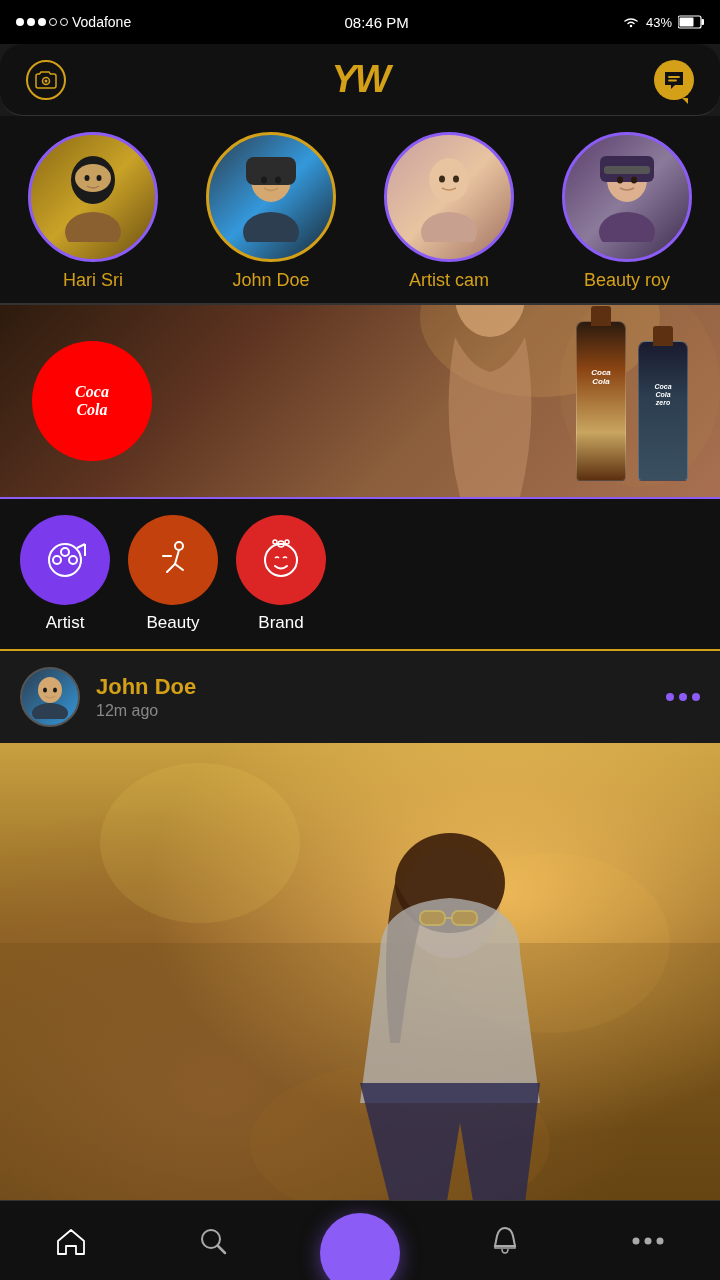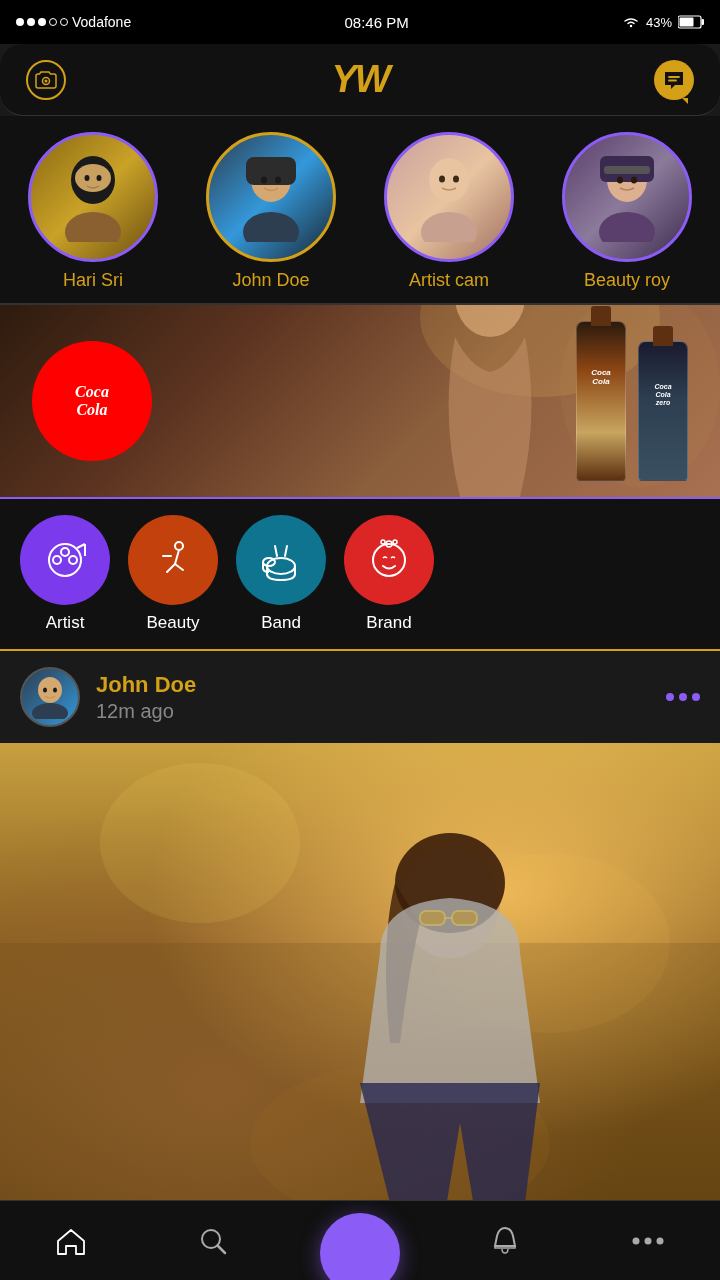--- a/index.html
+++ b/index.html
@@ -282,21 +282,21 @@
       border: 2px solid #555;
       flex-shrink: 0;
     }
     .post-info { flex: 1; }
     .post-username {
       font-size: 22px;
       color: #d4a017;
       font-weight: 600;
     }
     .post-time {
-      font-size: 20px;
+      font-size: 16px;
       color: #888;
       margin-top: 2px;
     }
     .post-menu {
       display: flex;
       gap: 5px;
       cursor: pointer;
     }
     .dot-menu {
       width: 8px;
@@ -527,34 +527,20 @@
       <svg class="cat-icon" viewBox="0 0 48 48">
         <circle cx="30" cy="10" r="4" stroke="white" stroke-width="2" fill="none"></circle>
         <path d="M30 14 L26 28 L18 36" stroke="white" stroke-width="2" fill="none" stroke-linecap="round"></path>
         <path d="M26 28 L34 34" stroke="white" stroke-width="2" fill="none" stroke-linecap="round"></path>
         <path d="M22 20 L14 20" stroke="white" stroke-width="2" fill="none" stroke-linecap="round"></path>
       </svg>
     </div>
     <span class="category-label">Beauty</span>
   </div>
   <div class="category-item">
-    <div class="category-circle cat-band">
-      <svg class="cat-icon" viewBox="0 0 48 48">
-
-        <ellipse cx="24" cy="30" rx="14" ry="8" stroke="white" stroke-width="2" fill="none"></ellipse>
-        <path d="M10 30 L10 38 Q10 44 24 44 Q38 44 38 38 L38 30" stroke="white" stroke-width="2" fill="none"></path>
-        <ellipse cx="12" cy="26" rx="6" ry="4" stroke="white" stroke-width="2" fill="none"></ellipse>
-        <path d="M6 26 L6 32 Q6 36 12 36" stroke="white" stroke-width="2" fill="none"></path>
-        <line x1="20" y1="20" x2="18" y2="10" stroke="white" stroke-width="2" stroke-linecap="round"></line>
-        <line x1="28" y1="20" x2="30" y2="10" stroke="white" stroke-width="2" stroke-linecap="round"></line>
-      </svg>
-    </div>
-    <span class="category-label">Band</span>
-  </div>
-  <div class="category-item">
     <div class="category-circle cat-beauty">
       <svg class="cat-icon" viewBox="0 0 48 48">
 
         <circle cx="24" cy="24" r="16" stroke="white" stroke-width="2" fill="none"></circle>
         <path d="M18 22 Q20 20 22 22" stroke="white" stroke-width="1.5" fill="none"></path>
         <path d="M26 22 Q28 20 30 22" stroke="white" stroke-width="1.5" fill="none"></path>
         <path d="M18 30 Q24 35 30 30" stroke="white" stroke-width="2" fill="none" stroke-linecap="round"></path>
 
         <circle cx="24" cy="8" r="3" stroke="white" stroke-width="1.5" fill="none"></circle>
         <circle cx="18" cy="6" r="2" stroke="white" stroke-width="1.5" fill="none"></circle>

